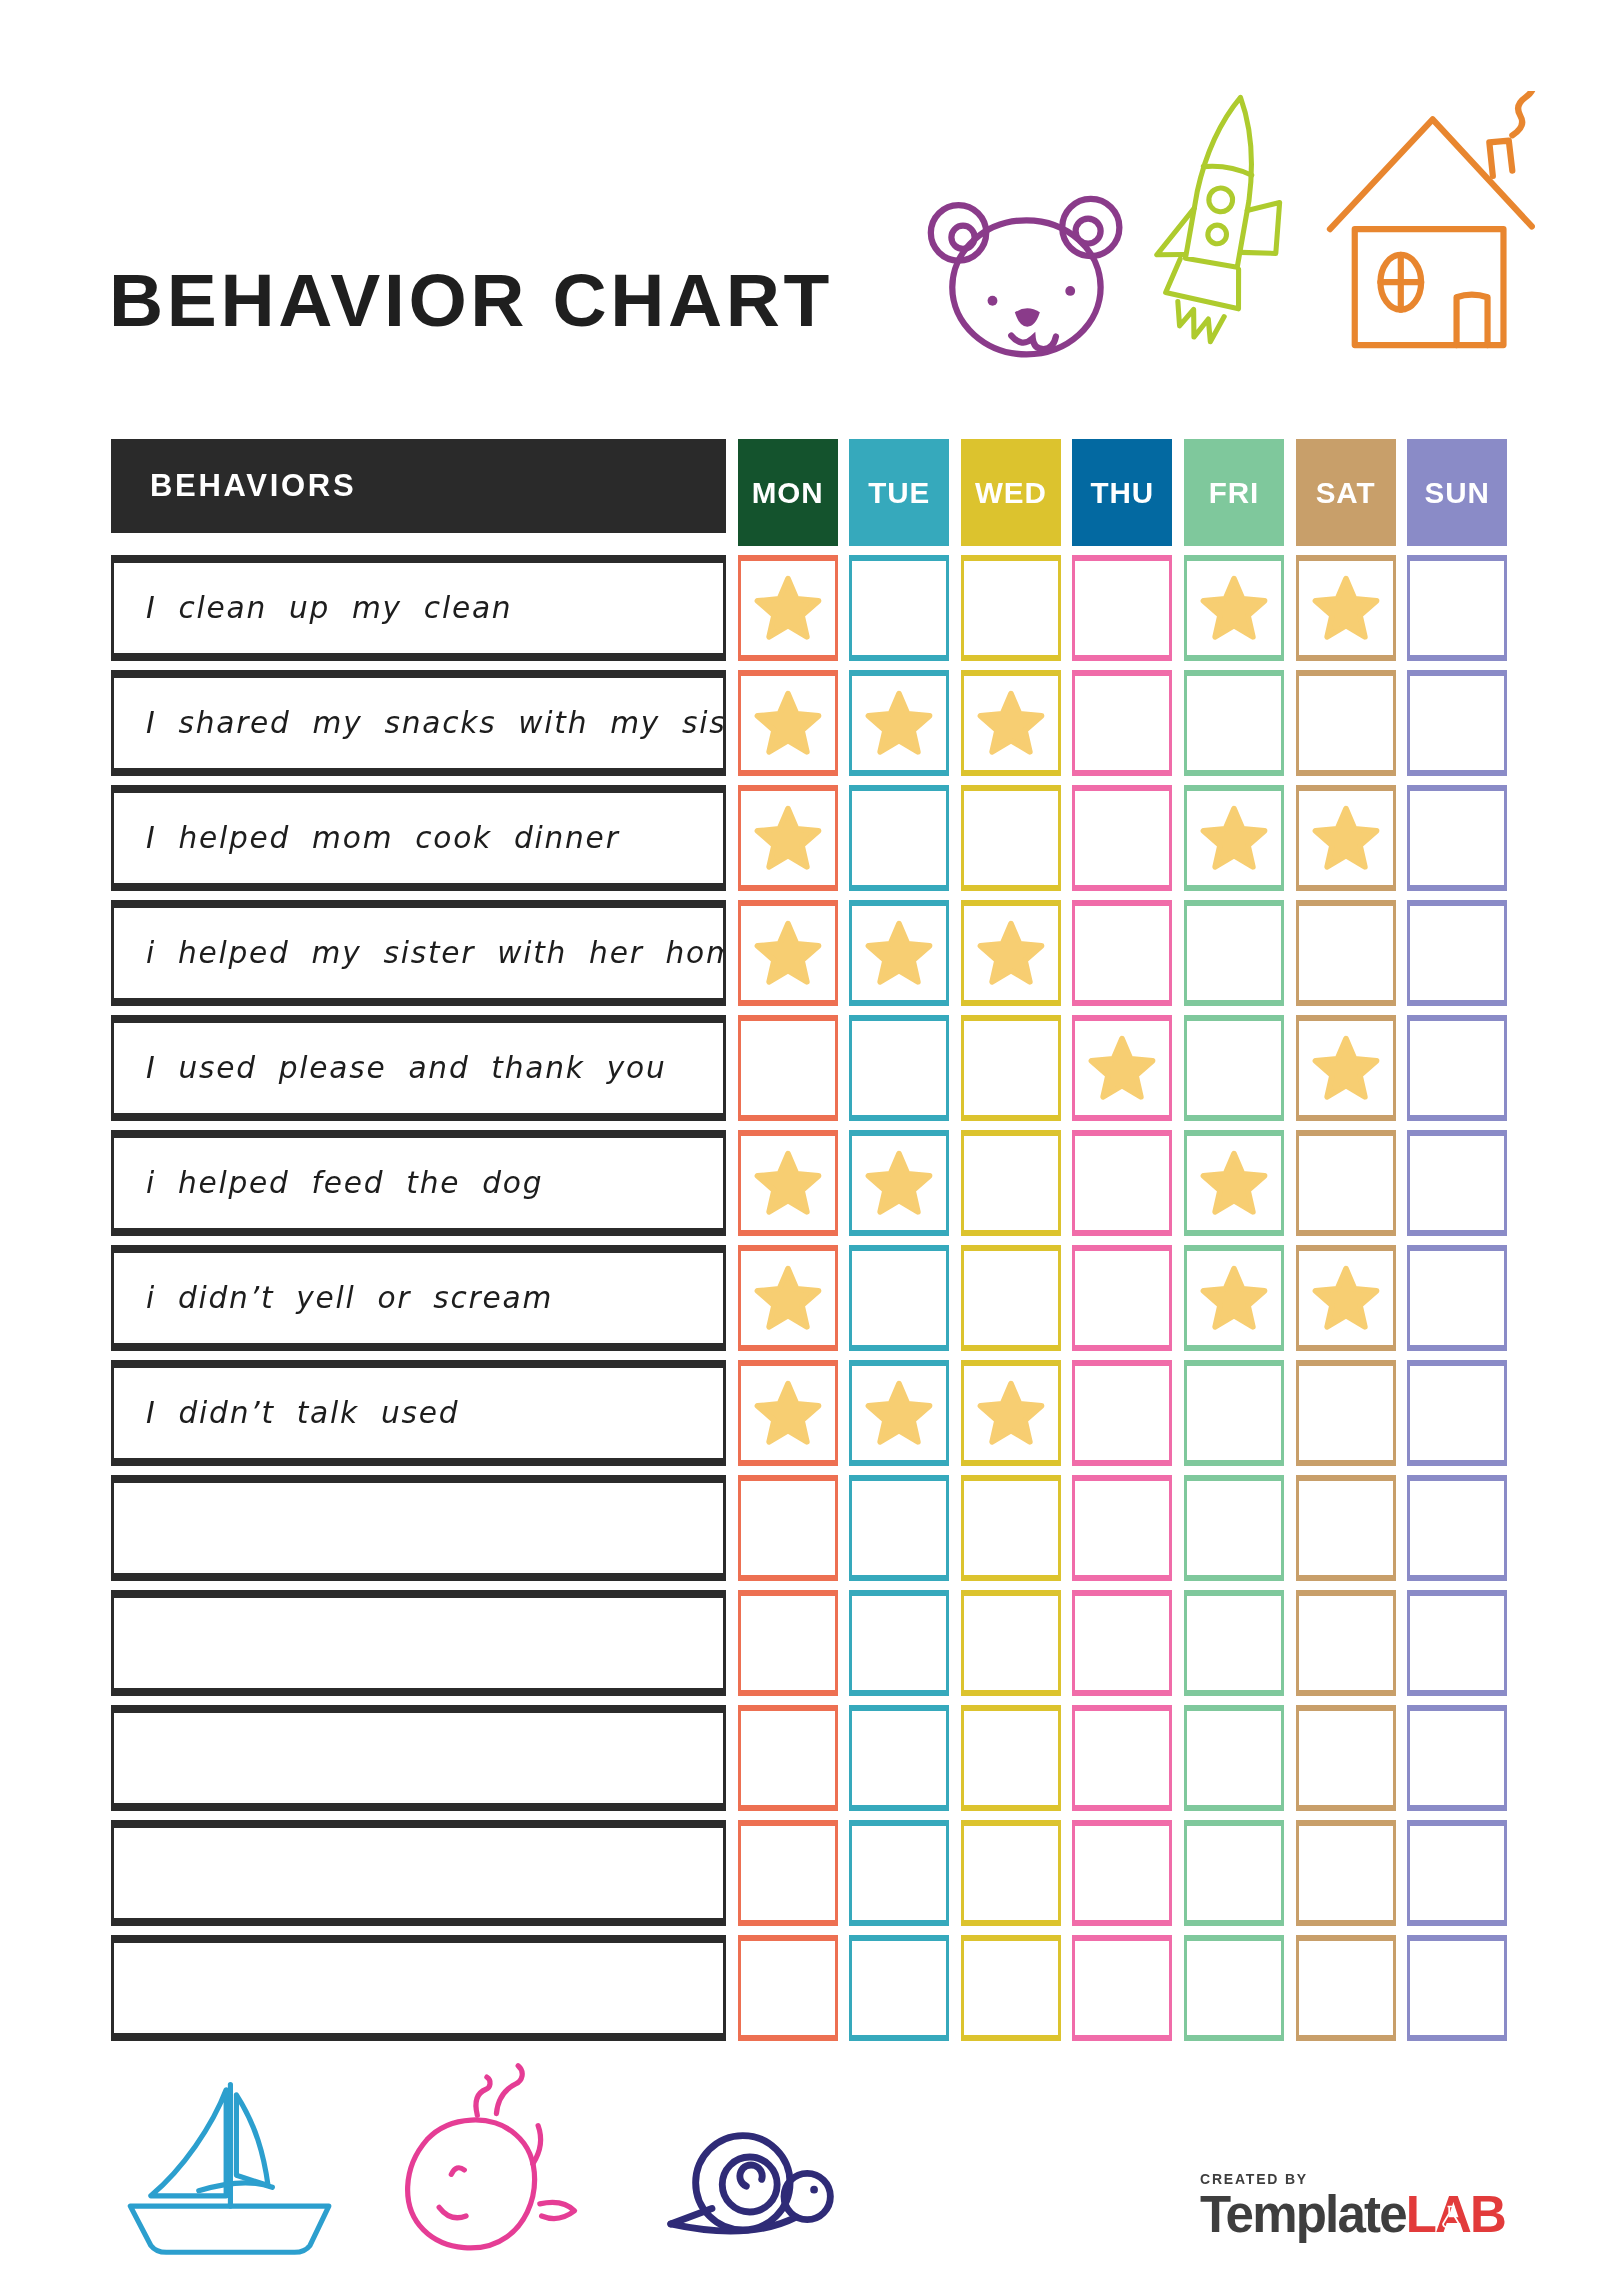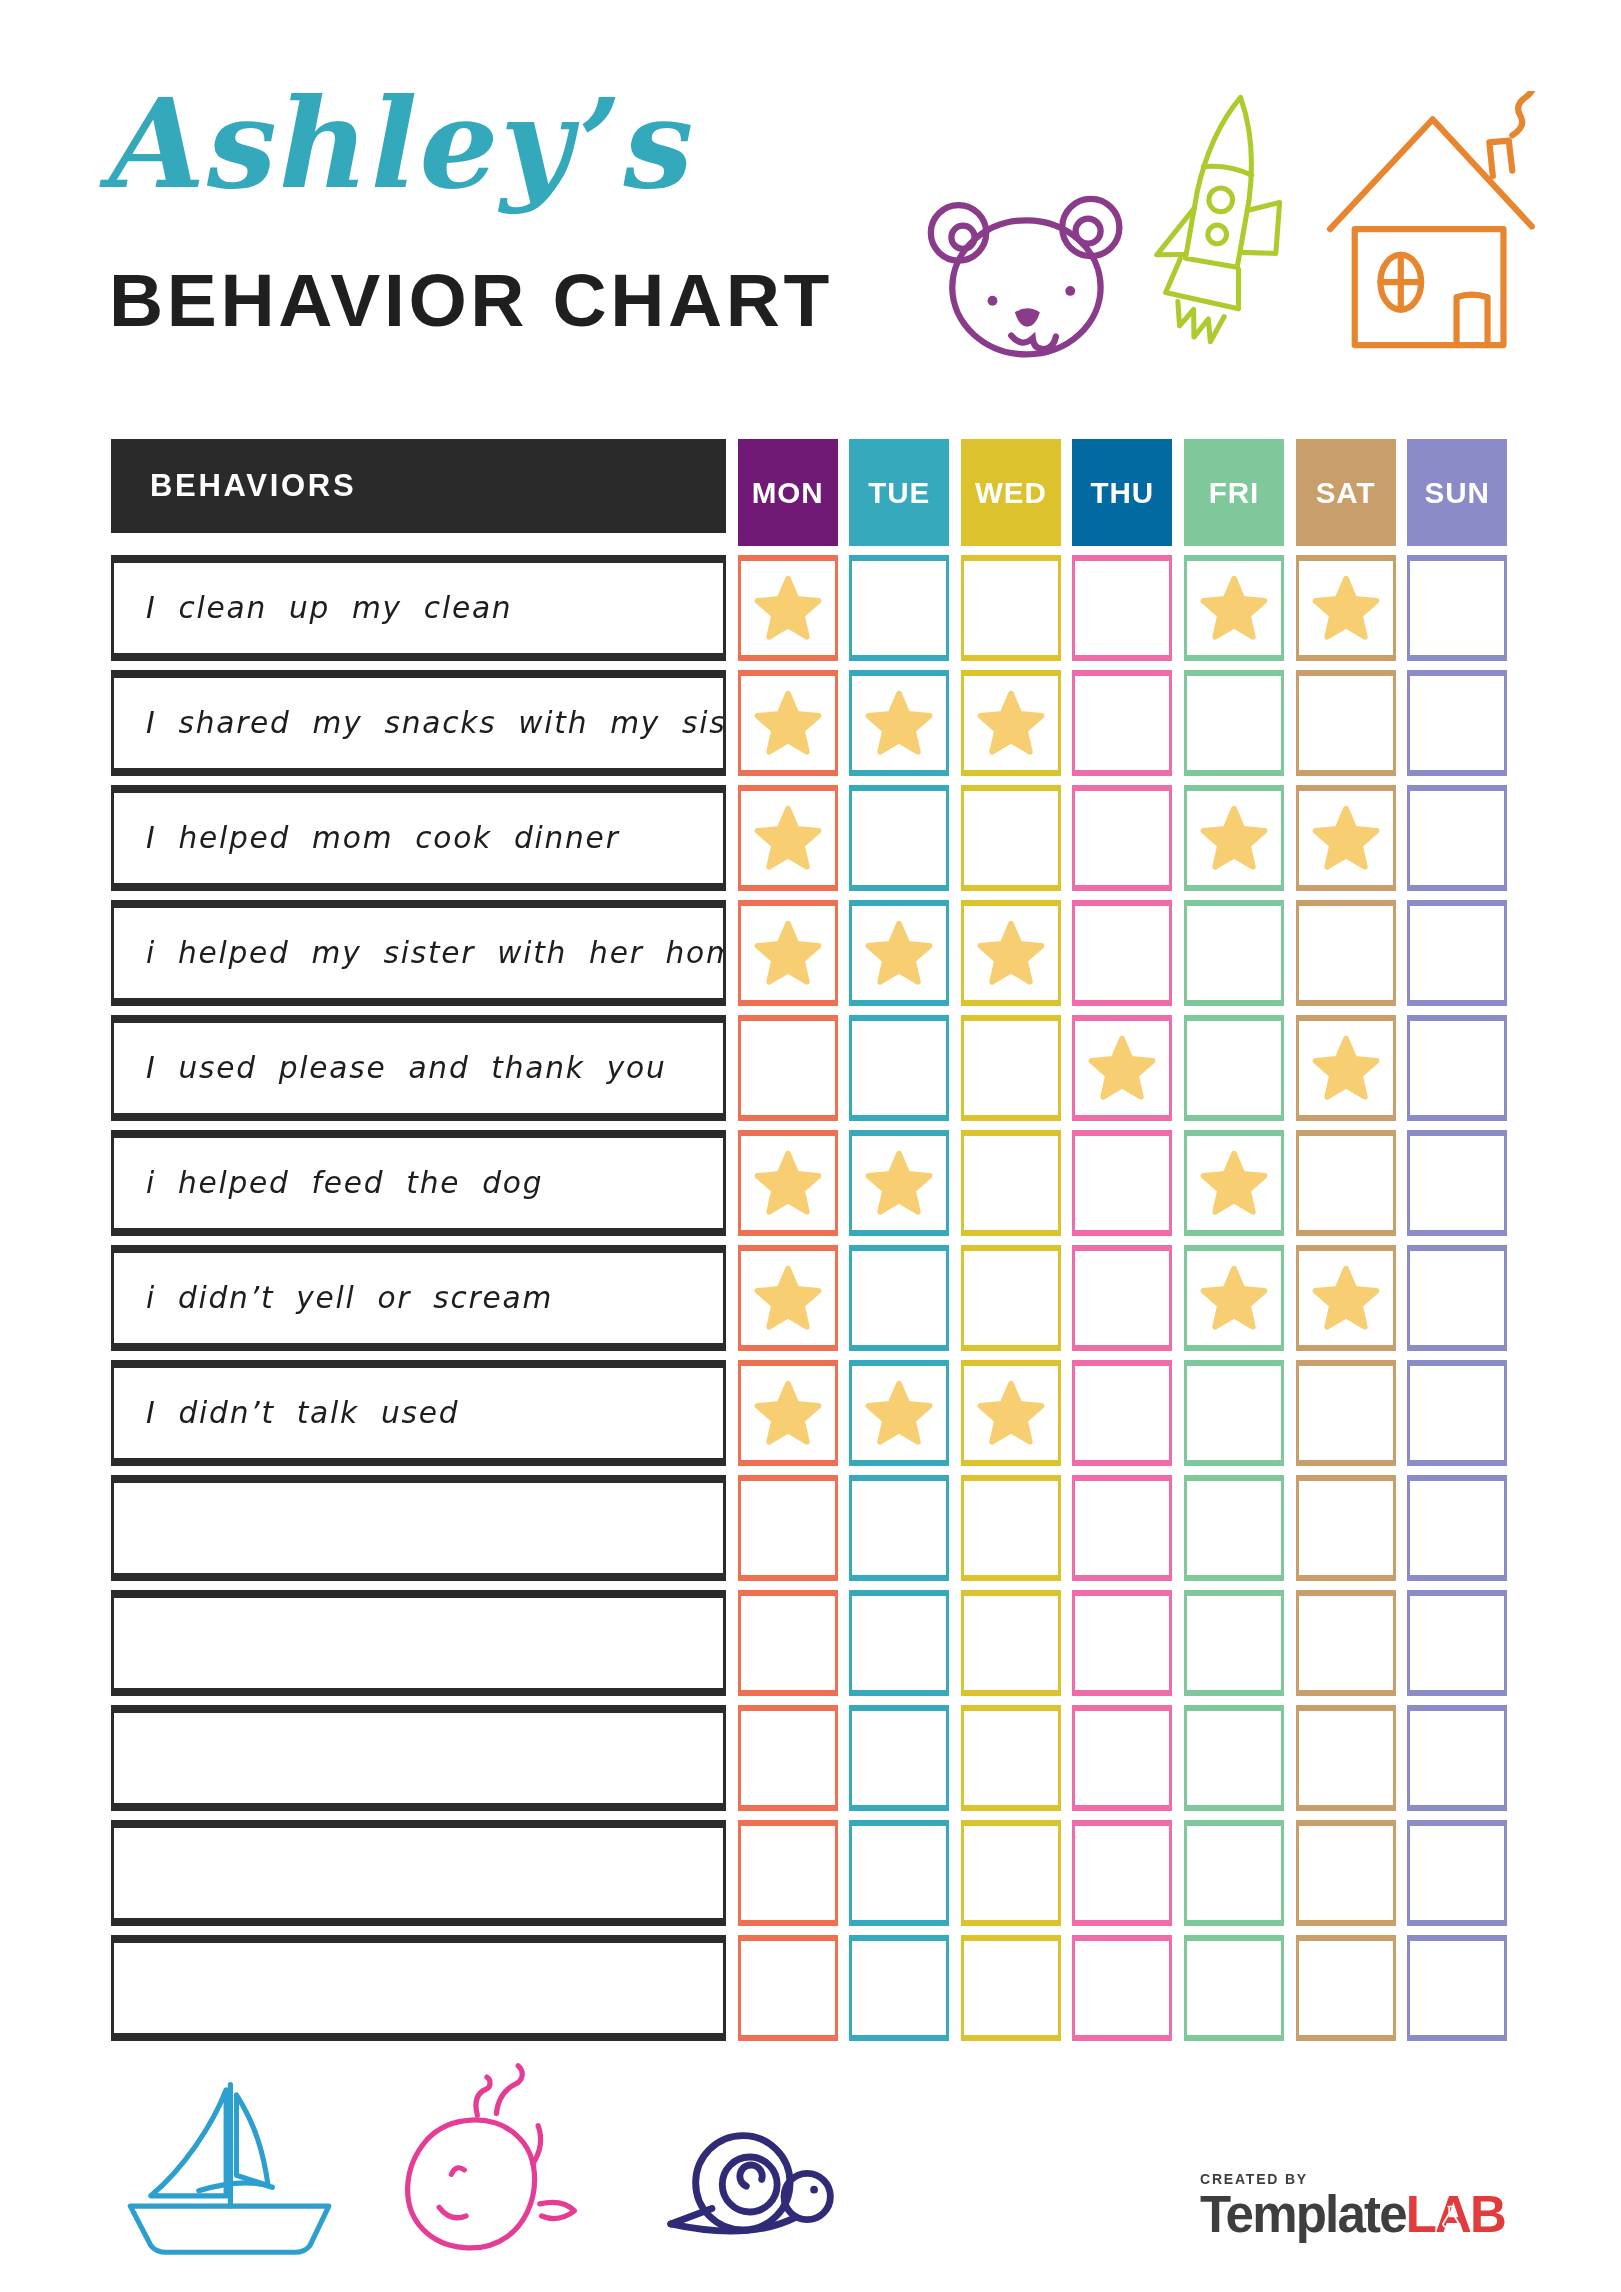--- a/index.html
+++ b/index.html
@@ -43,21 +43,20 @@
   .logo-created{font-size:14px;font-weight:700;letter-spacing:1.8px;}
   .logo-brand{font-size:51px;font-weight:700;letter-spacing:-1.8px;line-height:1.0;margin-top:1.8px;}
   .logo-lab{position:relative;display:inline-block;}
   .flask{position:absolute;left:46%;top:56%;width:18px;height:23px;transform:translate(-50%,-50%);}
 </style>
 </head>
 <body>
 
 <div class="page">
 
-  <div class="title-script" style="color: rgb(53, 169, 188);">Ashley’s</div>
   <div class="title-main">BEHAVIOR CHART</div>
 
   <div class="doodle bear" style="color: rgb(138, 59, 138);">
     <svg viewBox="0 0 235 195" fill="none" stroke="currentColor" stroke-width="7" stroke-linecap="round">
       <circle cx="42" cy="52" r="31"></circle>
         <circle cx="47" cy="57" r="13"></circle>
       <circle cx="190" cy="46" r="32"></circle>
         <circle cx="187" cy="50" r="14"></circle>
       <ellipse cx="118" cy="113" rx="83" ry="75"></ellipse>
       <circle cx="80" cy="128" r="5.5" fill="currentColor" stroke="none"></circle>
@@ -85,21 +84,21 @@
       <path d="M12,156 L128,32 L240,153"></path>
       <rect x="40" y="156" width="168" height="131"></rect>
       <ellipse cx="92" cy="216" rx="23" ry="31"></ellipse>
       <path d="M92,185 L92,247 M69,216 L115,216"></path>
       <path d="M155,287 L155,233 Q172,227 190,233 L190,287"></path>
     </svg>
   </div>
 
   <div class="chart" id="chart">
       <div class="cell head-behaviors">BEHAVIORS</div>
-      <div class="cell head-day" style="background: #701a75;">MON</div>
+      <div class="cell head-day" style="background: #14532d;">MON</div>
       <div class="cell head-day" style="background: rgb(54, 169, 188);">TUE</div>
       <div class="cell head-day" style="background: rgb(220, 195, 46);">WED</div>
       <div class="cell head-day" style="background: #0369a1;">THU</div>
       <div class="cell head-day" style="background: rgb(127, 200, 156); text-align: right;">FRI</div>
       <div class="cell head-day" style="background: rgb(200, 159, 106);">SAT</div>
       <div class="cell head-day" style="background: rgb(138, 139, 199);">SUN</div>
       <div class="cell behavior-box">I clean up my clean</div>
       <div class="cell day-cell" style="border-color: rgb(237, 112, 82);">
         <svg class="star" viewBox="0 0 100 100">
           <polygon points="50,8 62.3,37 93.7,39.8 70,60.5 77,91.2 50,75 23,91.2 30,60.5 6.3,39.8 37.7,37" fill="#f7ce72" stroke="#f7ce72" stroke-width="8" stroke-linejoin="round"></polygon>

